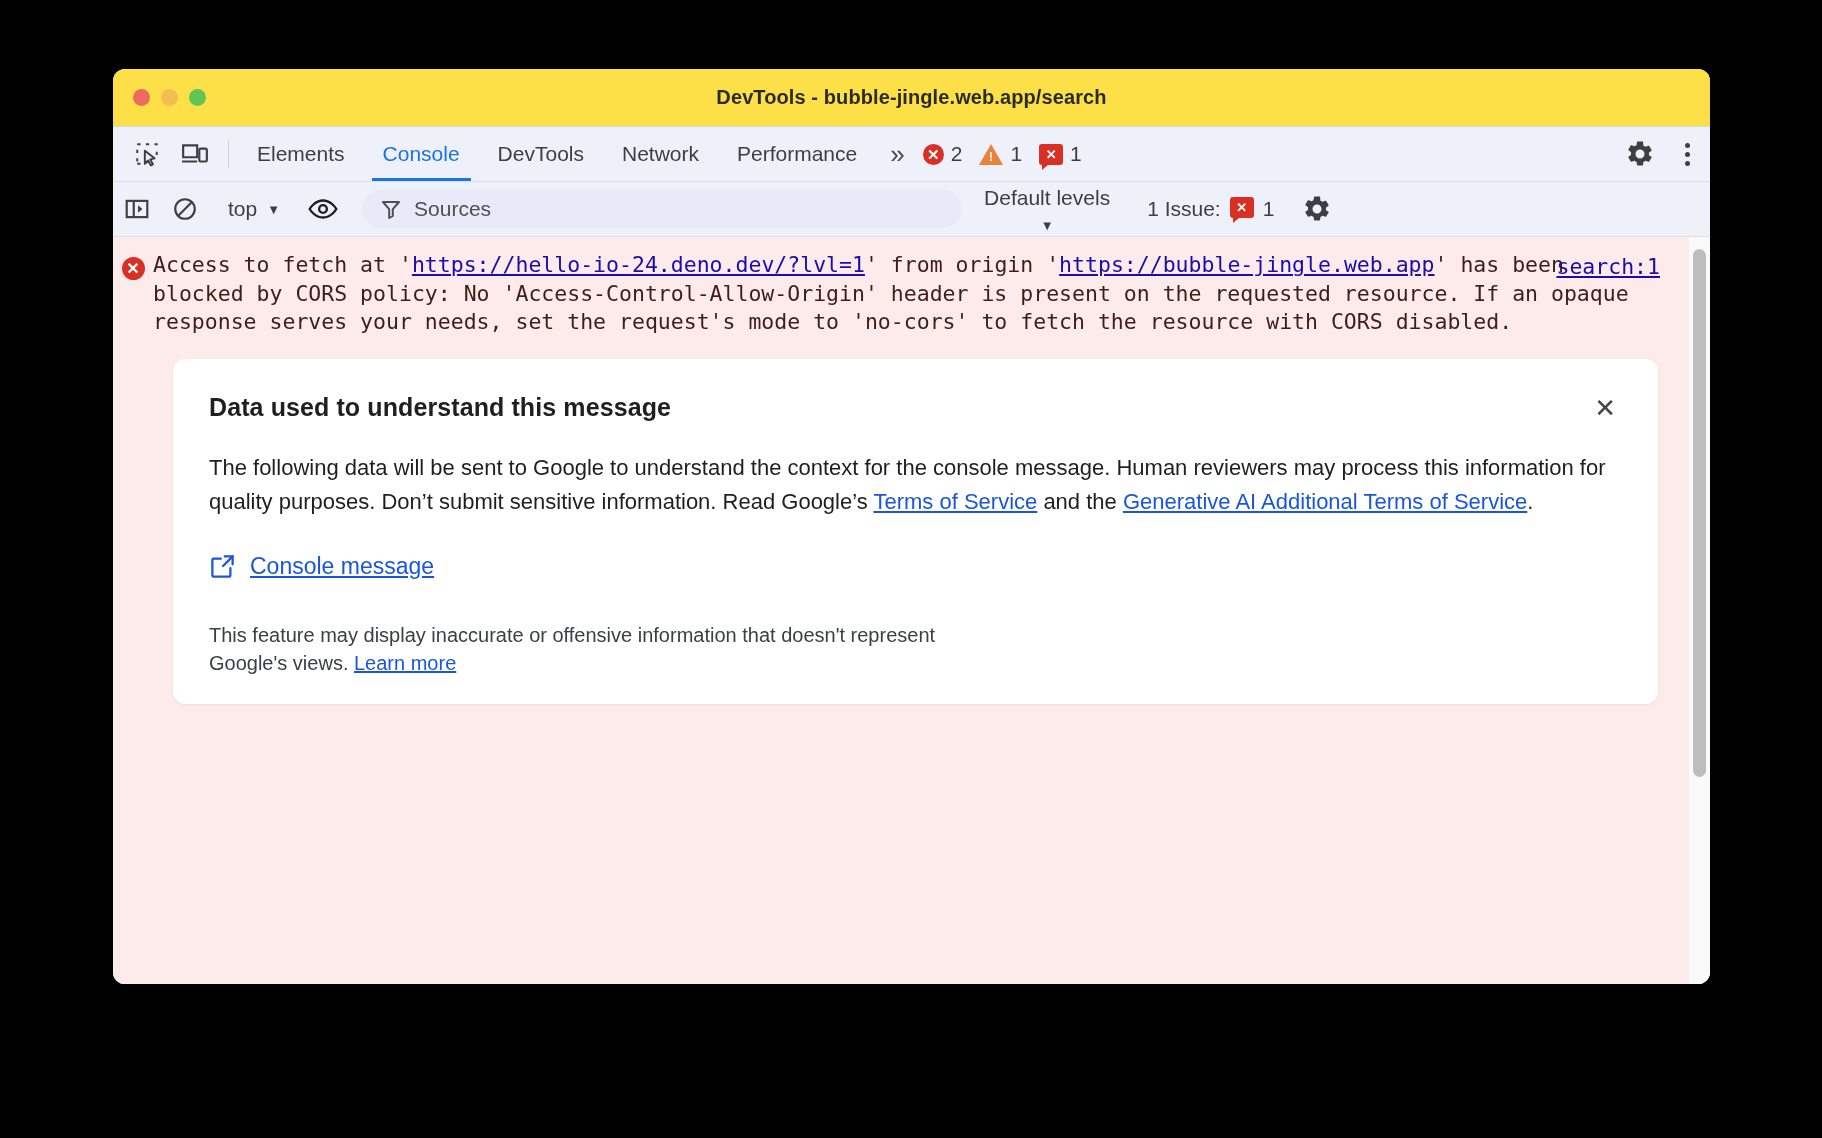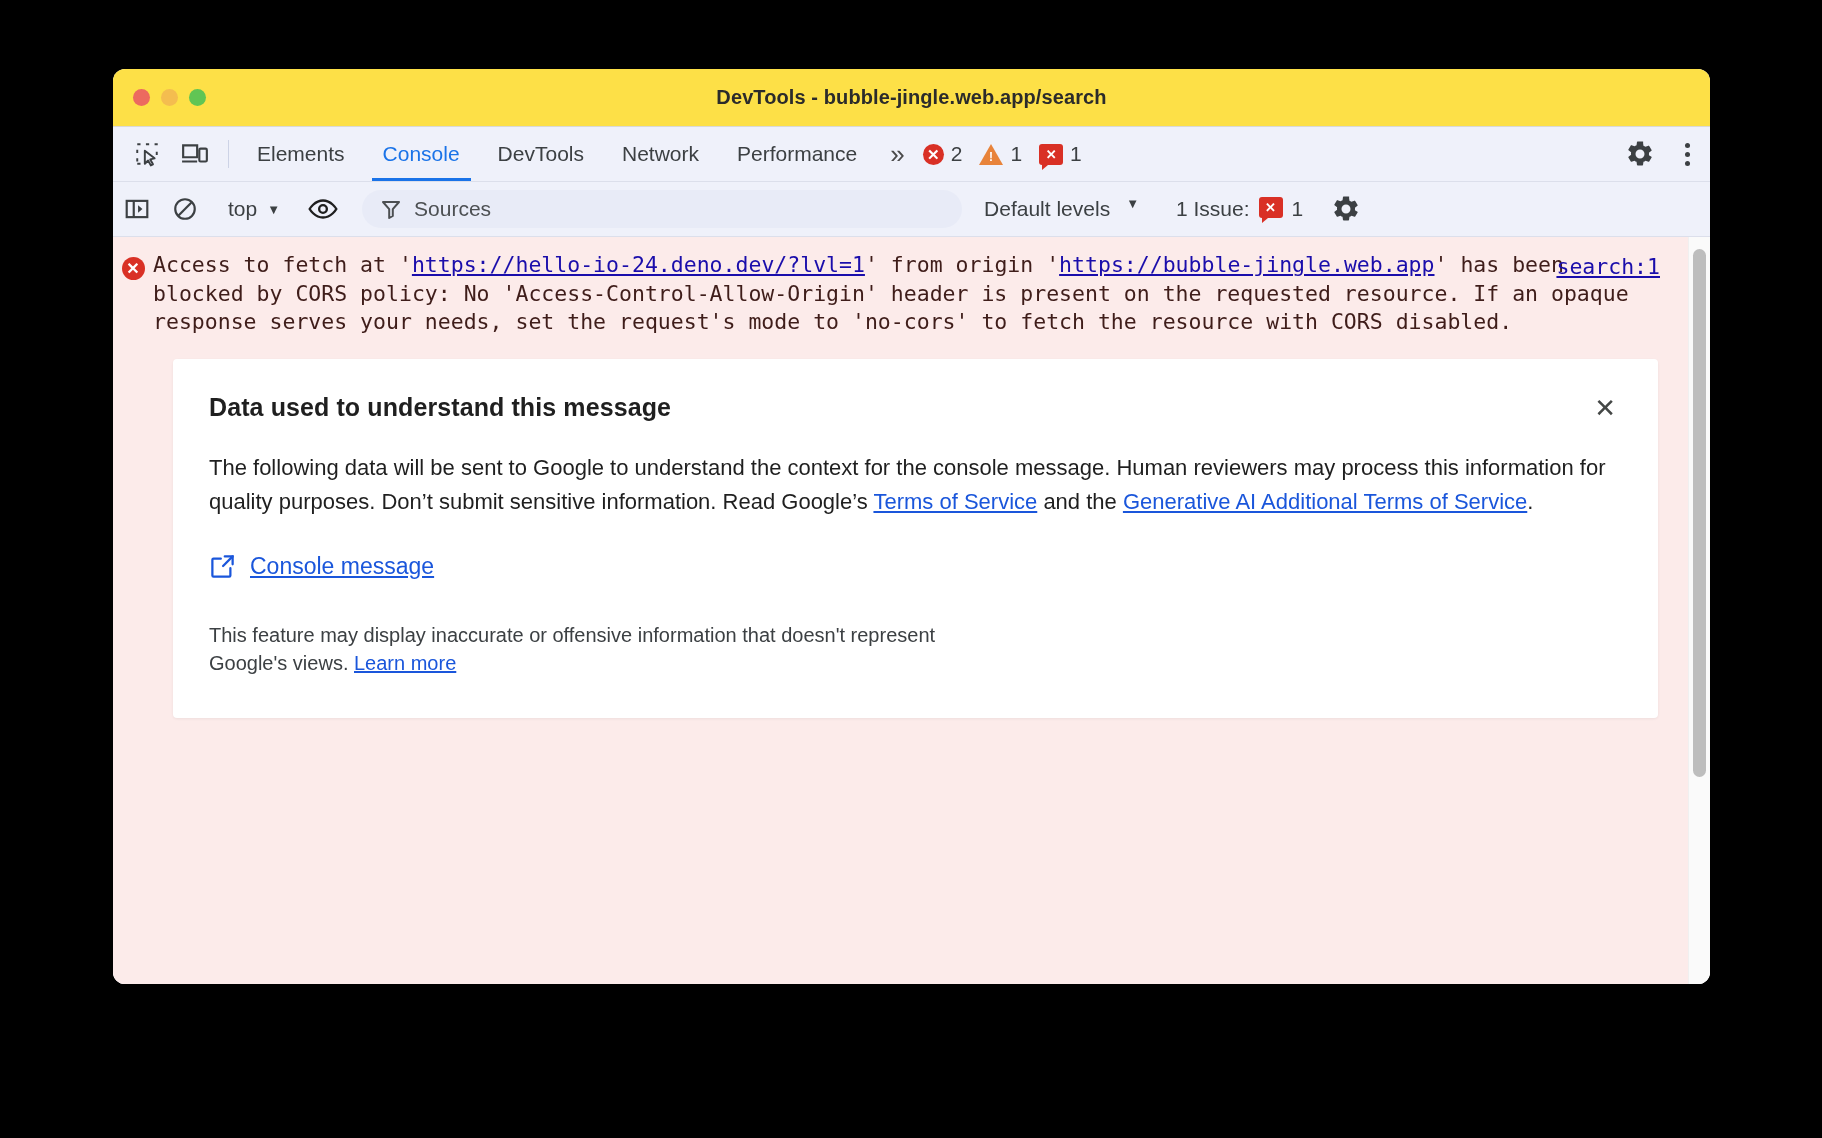--- a/index.html
+++ b/index.html
@@ -174,23 +174,24 @@
     margin: 0 6px;
     background: #e8ebf7;
     border-radius: 19px;
     display: flex; align-items: center;
     gap: 12px;
     padding: 0 18px;
     max-width: 600px;
   }
   #filter-placeholder { color: #4c4f52; font-size: 21px; }
   #levels {
-    display: flex; align-items: flex-start; gap: 16px;
+    display: flex; align-items: center; gap: 9px;
     padding: 0 14px 0 16px;
     white-space: nowrap;
+    flex-direction: column;
   }
   #issues-summary {
     display: flex; align-items: flex-start; gap: 9px;
     padding: 0 10px 0 14px;
     white-space: nowrap;
   }
   #filterbar .vsep { margin: 11px 4px; }
 
   
   #console {
@@ -236,22 +237,22 @@
     font-family: "DejaVu Sans Mono", monospace;
     font-size: 21.5px;
     color: #1a0dab;
     text-decoration: underline;
   }
 
   
   #card {
     margin: 12px 30px 0 60px;
     background: #fff;
-    border-radius: 4px;
-    padding: 34px 36px 41px 36px;
+    border-radius: 12px;
+    padding: 34px 36px 27px 36px;
     position: relative;
     box-shadow: 0 1px 3px rgba(0,0,0,0.06);
   }
   #card-head {
     display: flex; align-items: flex-start; justify-content: space-between;
   }
   #card-title {
     font-size: 25px;
     font-weight: bold;
     color: #1f1f1f;

